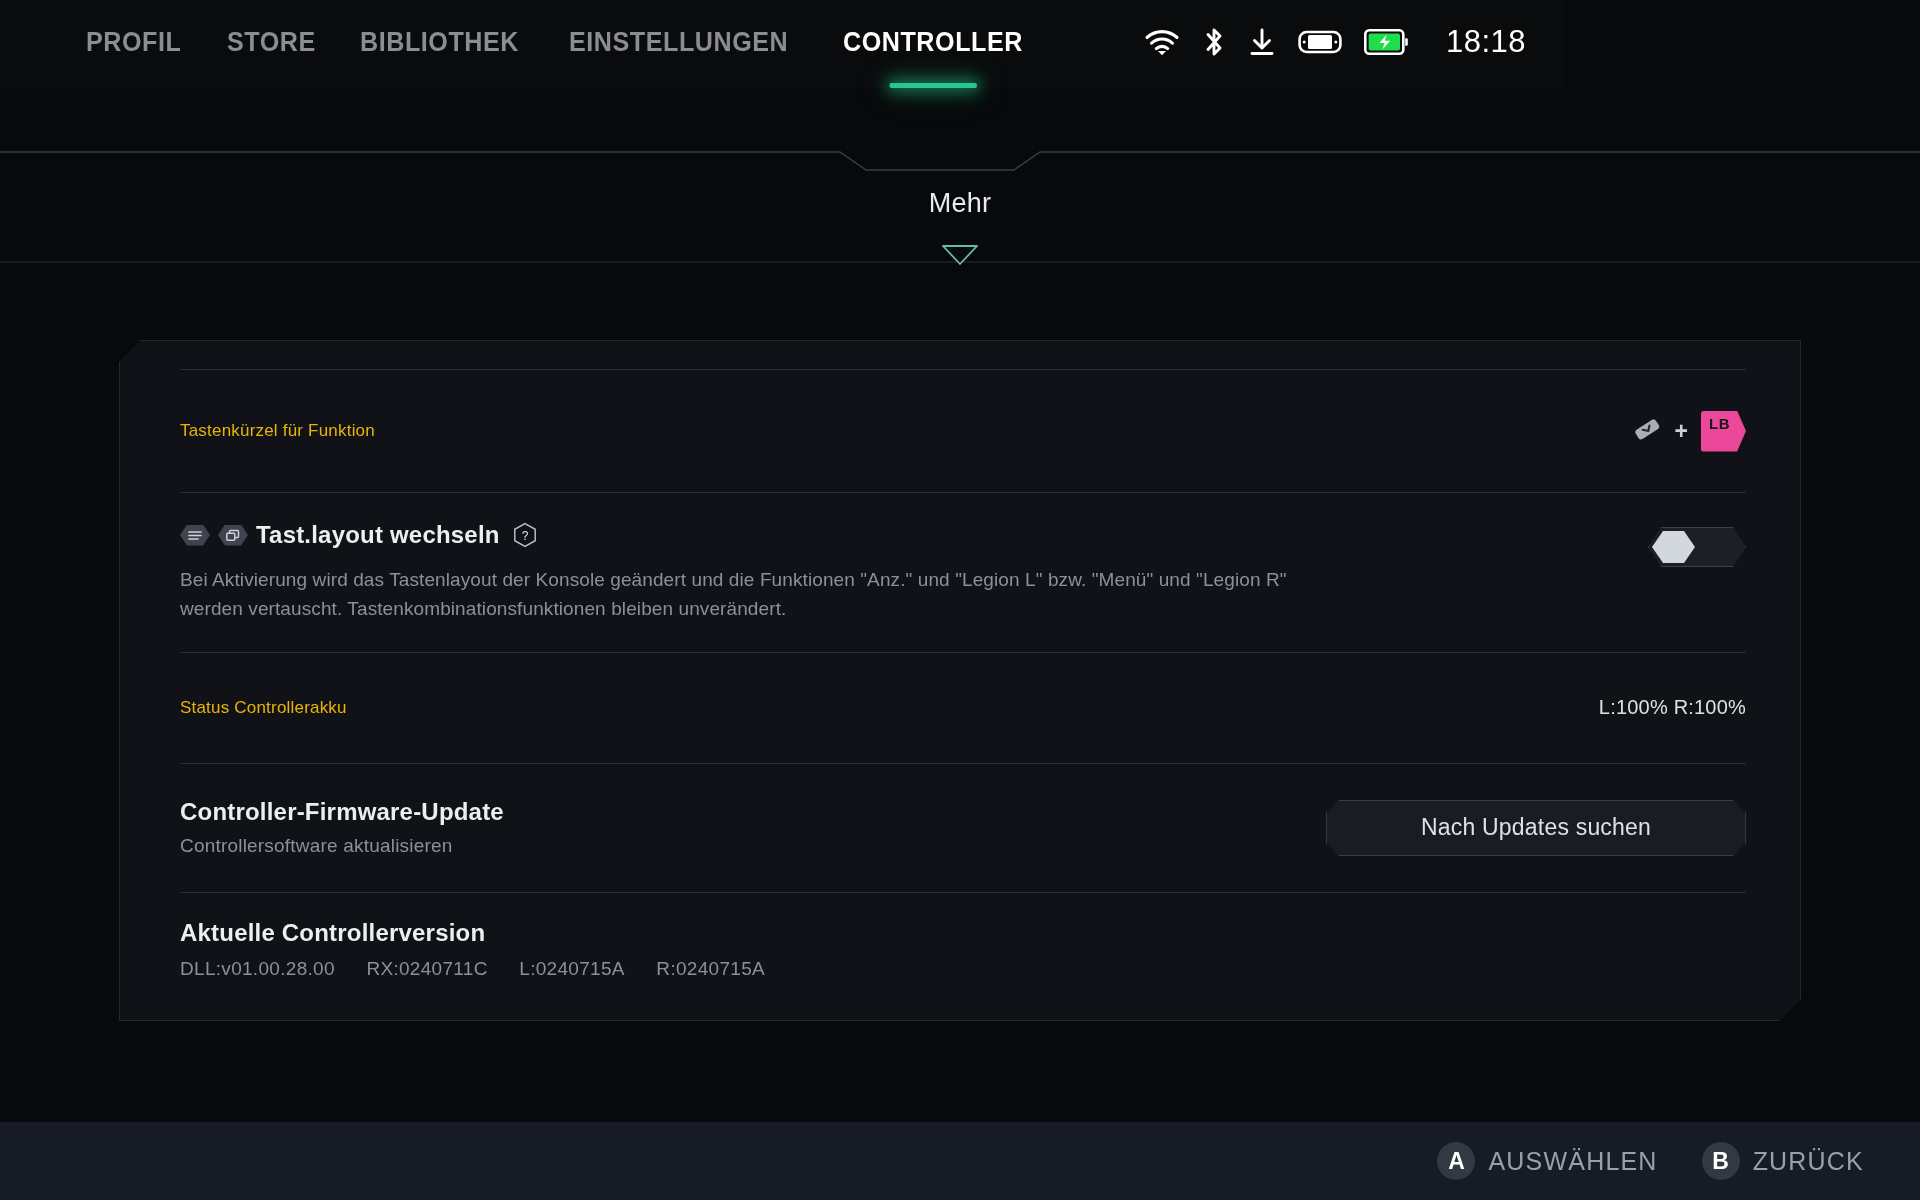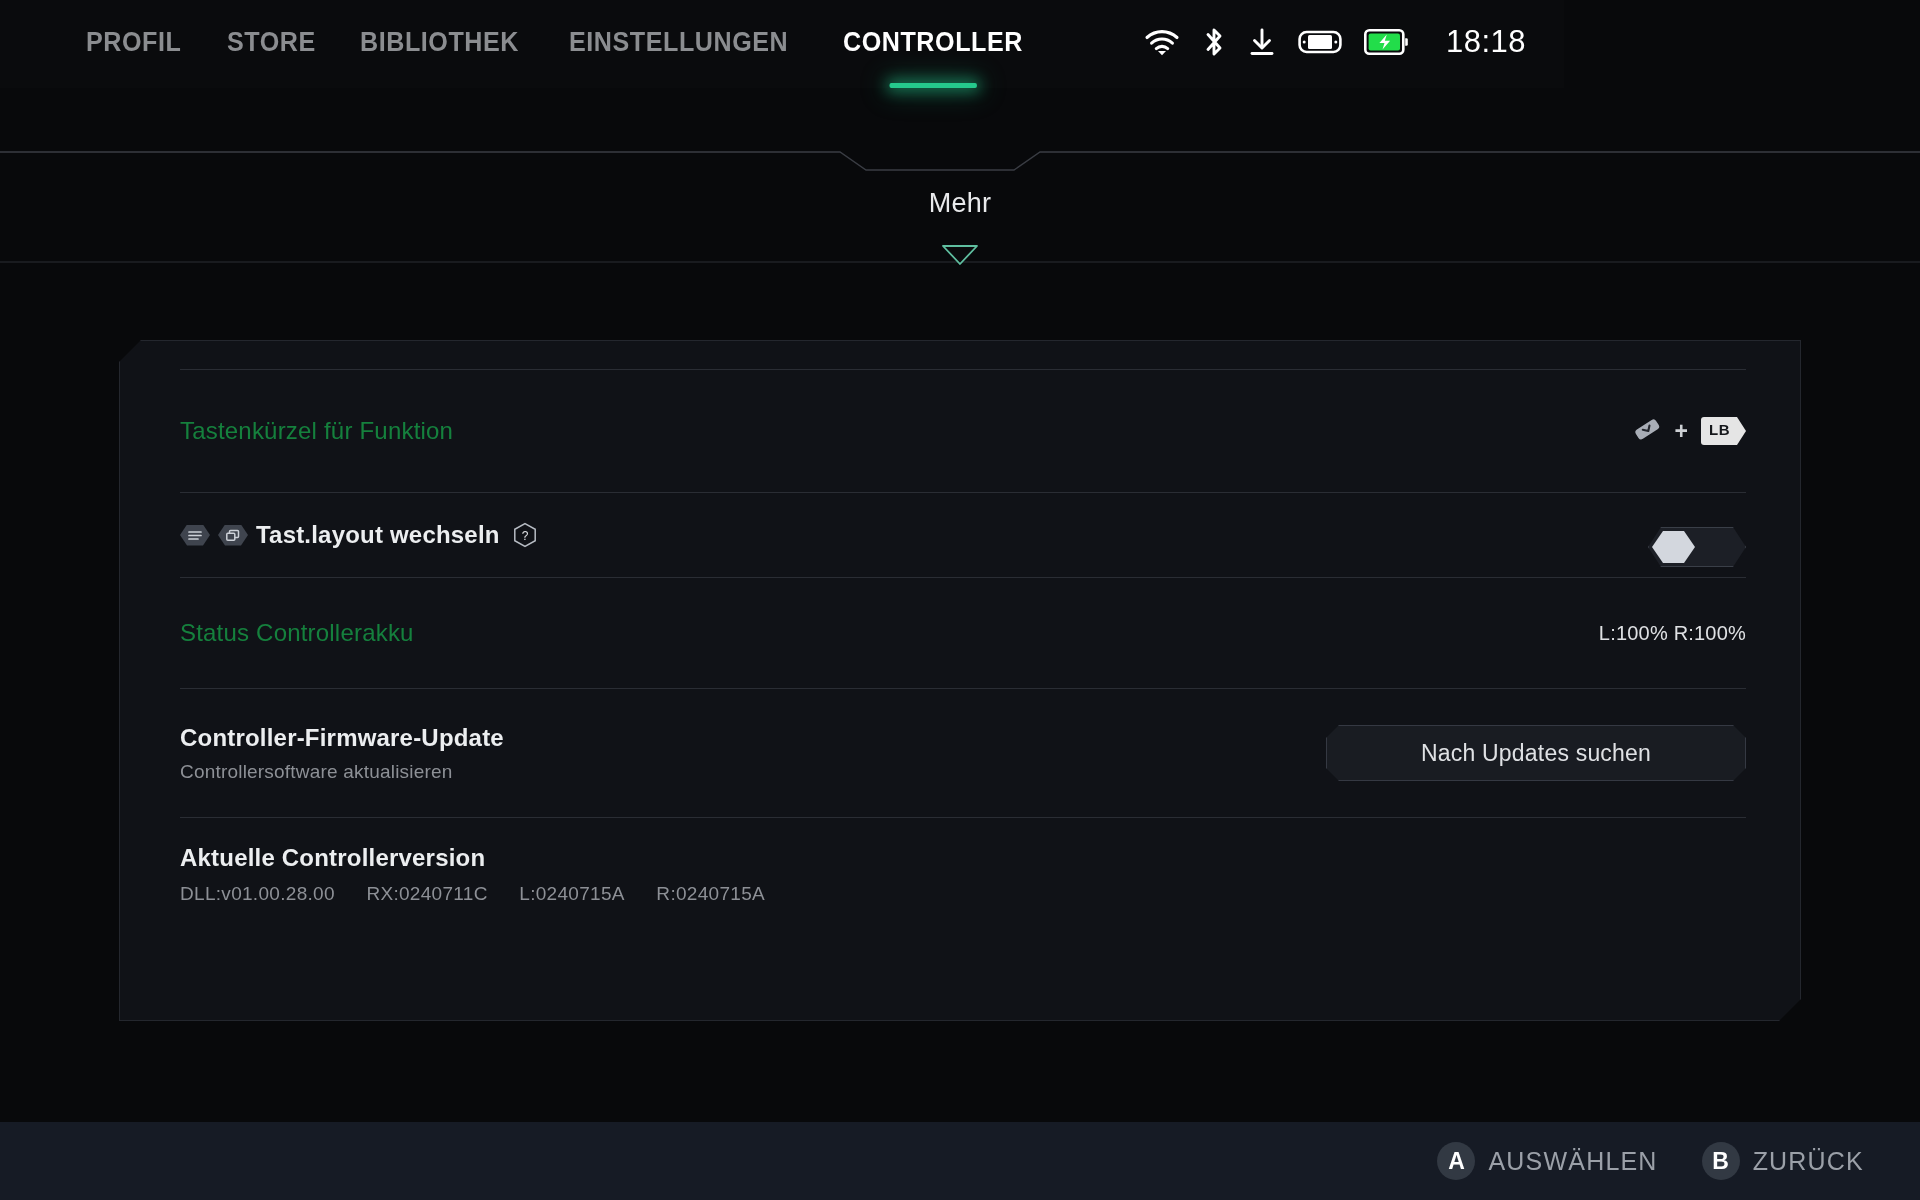--- a/index.html
+++ b/index.html
@@ -61,34 +61,34 @@
     background: #101217;
     border: 1px solid #24272e;
     clip-path: polygon(22px 0, 100% 0, 100% calc(100% - 22px), calc(100% - 22px) 100%, 0 100%, 0 22px);
   }
   .card-inner { position: absolute; left: 60px; top: 0; width: 1566px; }
   .divider { height: 1px; background: #2a2d34; width: 100%; }
 
   .row { position: relative; width: 100%; }
   .row-flex { display: flex; align-items: center; justify-content: space-between; }
 
-  .row-title { font-size: 24px; color: #15803d; letter-spacing: 0.2px; }
+  .row-title { font-size: 17px; color: #eab308; letter-spacing: 0.2px; }
   .row-title-bold { font-size: 24px; color: #eceef0; font-weight: bold; letter-spacing: 0.2px; }
   .row-sub { font-size: 19px; color: #8d9096; margin-top: 9px; letter-spacing: 0.2px; }
   .row-value { font-size: 20px; color: #dfe1e4; letter-spacing: 0.2px; }
   .row-mono { font-size: 19px; color: #8d9096; margin-top: 11px; letter-spacing: 0.3px; }
   .row-mono span { margin-right: 26px; }
 
   
   .r-shortcut { height: 122px; }
   .shortcut-icons { display: flex; align-items: center; gap: 13px; }
   .plus { color: #cdd0d4; font-size: 23px; font-weight: bold; line-height: 1; }
   .lb-key {
-    background: #e5e5e5; color: #15171b; font-size: 15px; font-weight: bold;
-    padding: 4px 9px 7px 8px; letter-spacing: 0.5px;
+    background: #ec4899; color: #15171b; font-size: 15px; font-weight: bold;
+    padding: 4px 9px 20px 8px; letter-spacing: 0.5px;
     clip-path: polygon(0 0, calc(100% - 9px) 0, 100% 50%, calc(100% - 9px) 100%, 0 100%);
     padding-right: 16px; border-radius: 3px 0 0 3px;
   }
 
   
   .r-toggle { padding-top: 28px; padding-bottom: 28px; }
   .toggle-head { display: flex; align-items: center; gap: 8px; }
   .hexicon {
     width: 30px; height: 21px; background: #3f444e;
     clip-path: polygon(7px 0, calc(100% - 7px) 0, 100% 50%, calc(100% - 7px) 100%, 7px 100%, 0 50%);
@@ -260,20 +260,21 @@
           </svg>
         </span>
         <span class="row-title-bold">Tast.layout wechseln</span>
         <span class="help-hex">
           <svg width="26" height="26" viewBox="0 0 26 26">
             <path d="M13 1.6 L23.2 7.3 L23.2 18.7 L13 24.4 L2.8 18.7 L2.8 7.3 Z" fill="none" stroke="#b7bcc4" stroke-width="1.5"></path>
             <text x="13" y="17.6" text-anchor="middle" font-family="Liberation Sans, sans-serif" font-size="12" fill="#dfe1e4">?</text>
           </svg>
         </span>
       </div>
+      <div class="toggle-desc">Bei Aktivierung wird das Tastenlayout der Konsole geändert und die Funktionen "Anz." und "Legion L" bzw. "Menü" und "Legion R" werden vertauscht. Tastenkombinationsfunktionen bleiben unverändert.</div>
       <div class="switch">
         <div class="switch-knob"></div>
       </div>
     </div>
 
     <div class="divider"></div>
 
     <div class="row row-flex r-battery">
       <div class="row-title">Status Controllerakku</div>
       <div class="row-value">L:100% R:100%</div>

